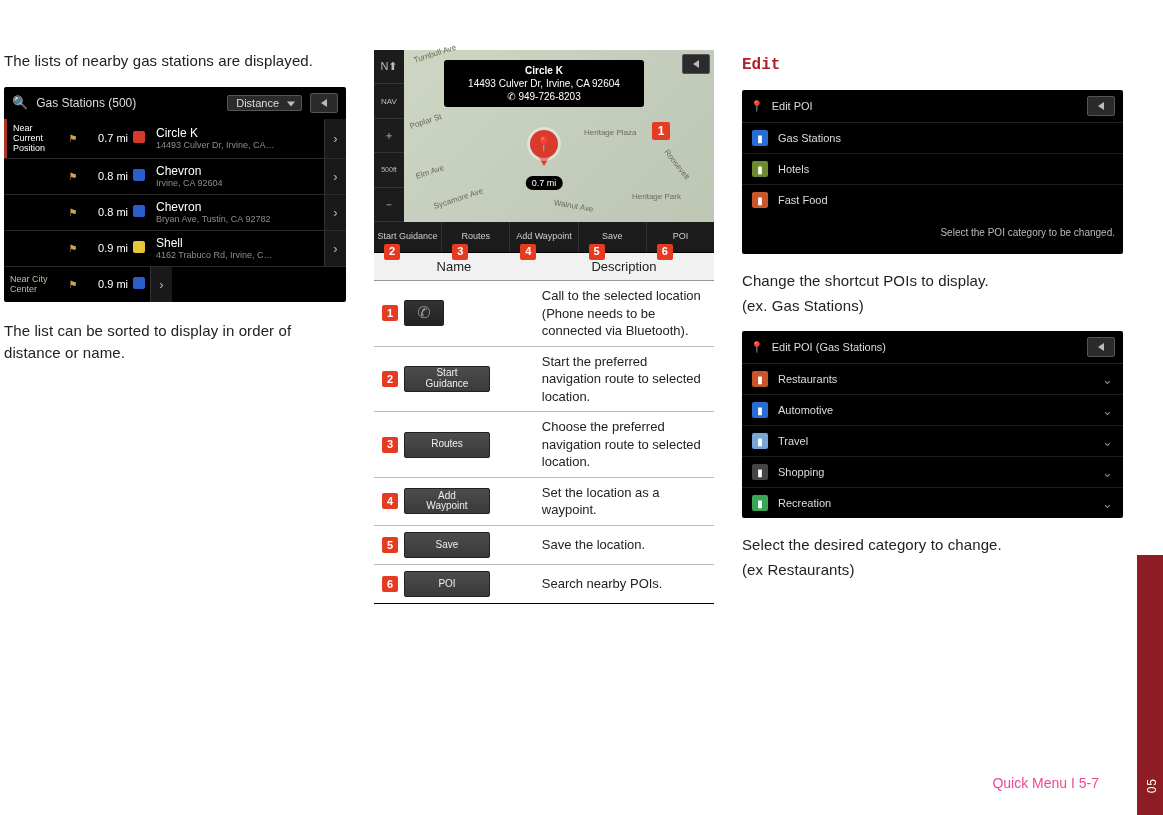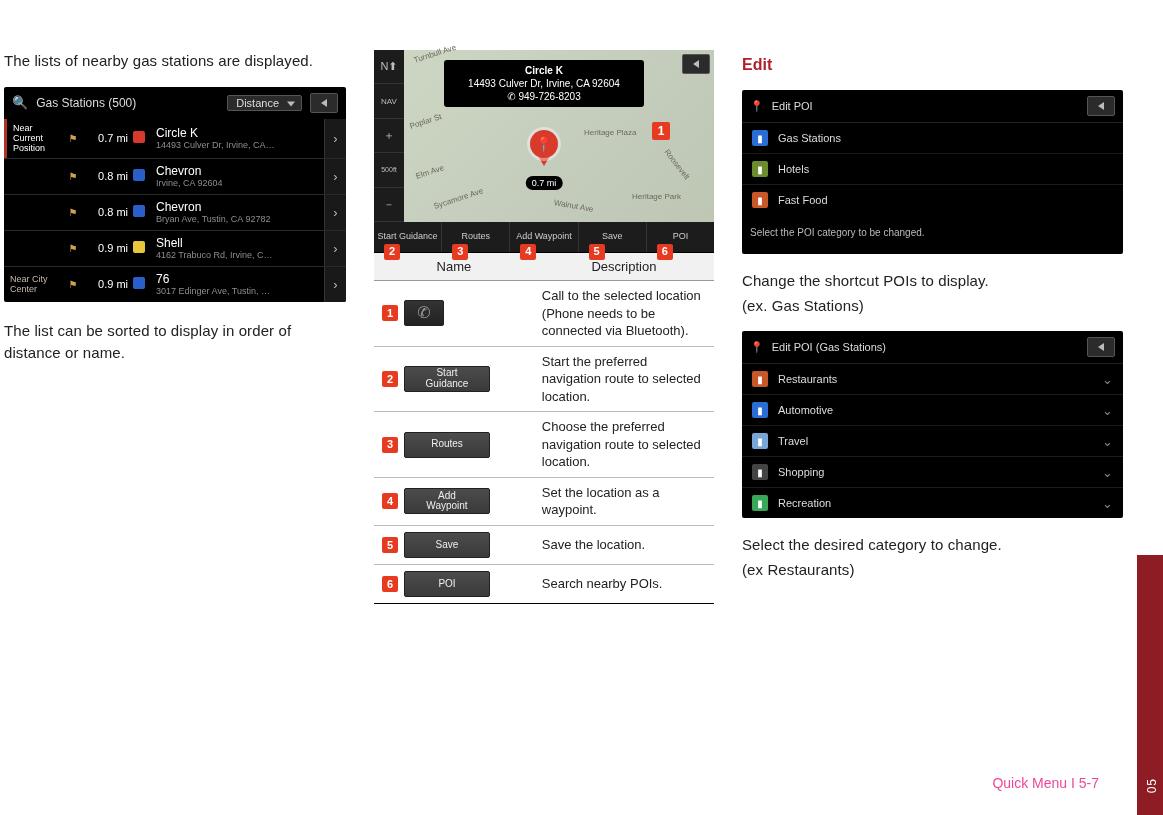--- a/index.html
+++ b/index.html
@@ -246,21 +246,21 @@
   }
   .uibtn.twoline { flex-direction: column; }
   .uibtn.phone {
     min-width: 40px;
     font-size: 16px;
     color: #9a9a9a;
     background: linear-gradient(#333,#222);
   }
 
   
-  .h-edit { color: #b01f27; font-weight: bold; font-size: 16px; margin: 6px 0 16px; }
+  .h-edit { color: #b01f27; font-weight: bold; font-size: 16px; margin: 6px 0 16px; font-family: Liberation Mono, monospace; }
 
   .poi-shot {
     background: #000; color: #ddd;
     font-size: 11px;
     border-radius: 2px; overflow: hidden;
     margin-bottom: 16px;
   }
   .poi-shot .ph {
     display: flex; align-items: center; padding: 6px 8px; gap: 8px;
     border-bottom: 1px solid #222;
@@ -273,21 +273,21 @@
     border-bottom: 1px solid #1c1c1c;
   }
   .poi-row:last-child { border-bottom: none; }
   .poi-row .ic {
     width: 16px; height: 16px; border-radius: 2px;
     display: inline-flex; align-items: center; justify-content: center;
     font-size: 10px; color: #fff;
   }
   .poi-row .chv { margin-left: auto; color: #888; font-size: 13px; }
   .poi-footer {
-    text-align: left;
+    text-align: right;
     color: #bbb;
     font-size: 10px;
     padding: 12px 8px 16px;
   }
 
   
   .footer-pg {
     position: absolute;
     right: 64px;
     bottom: 24px;
@@ -371,24 +371,20 @@
               <div class="t1">Shell</div>
               <div class="t2">4162 Trabuco Rd, Irvine, C…</div>
             </div>
             <div class="chev">›</div>
           </div>
           <div class="row">
             <div class="labcell">Near City Center</div>
             <div class="flagcell">⚑</div>
             <div class="distcell">0.9 mi</div>
             <div class="brandcell"><span class="swatch" style="background:#2a5ec8"></span></div>
-            <div class="maincell">
-              <div class="t1">76</div>
-              <div class="t2">3017 Edinger Ave, Tustin, …</div>
-            </div>
             <div class="chev">›</div>
           </div>
         </div>
     </div>
 
     <p class="body-text">The list can be sorted to display in order of distance or name.</p>
   </div>
 
   <div class="col col-mid">
 

